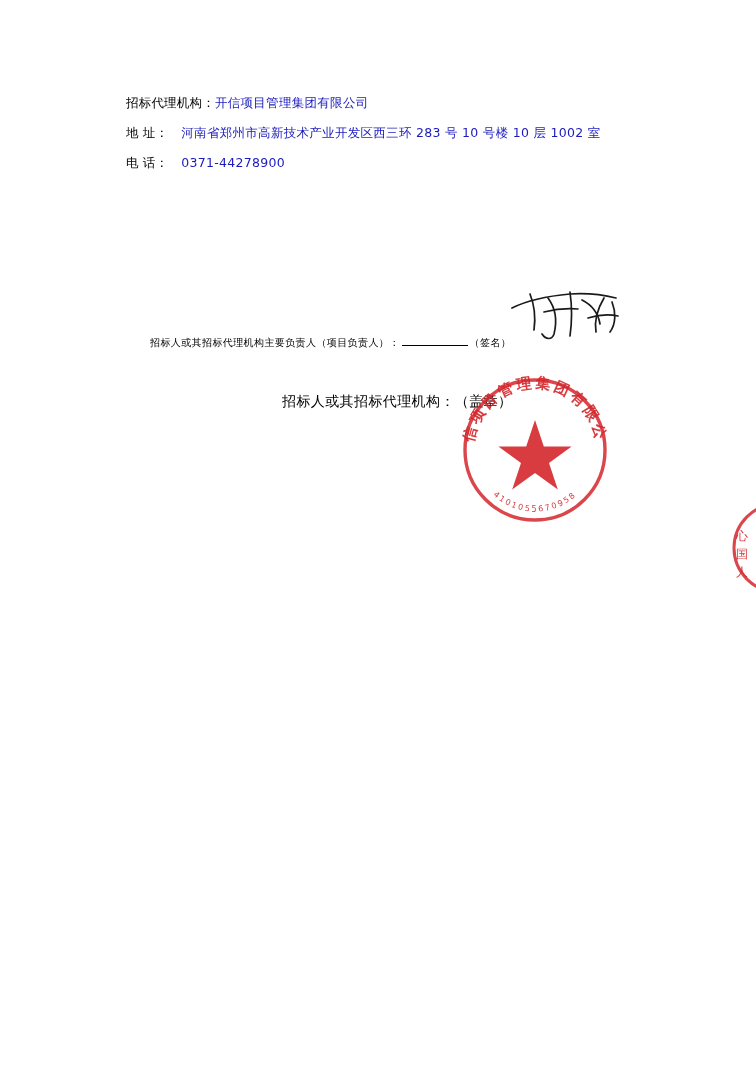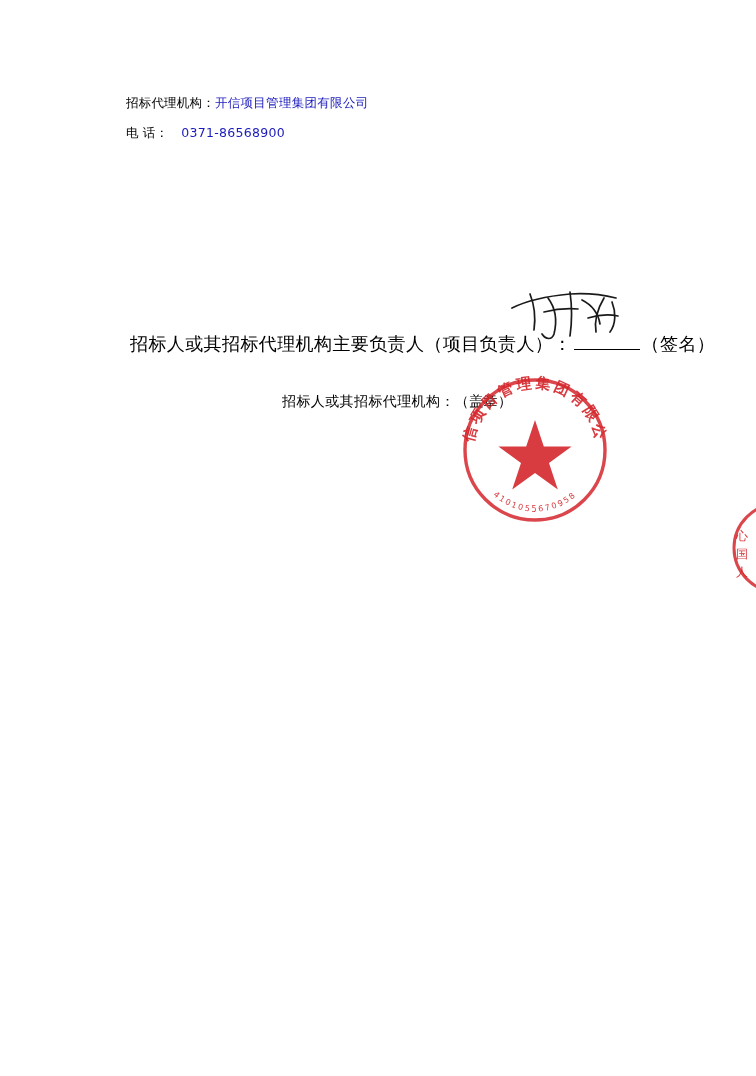--- a/index.html
+++ b/index.html
@@ -47,23 +47,23 @@
     letter-spacing: 0.3px;
   }
   .sp-mid {
     display: inline-block;
     width: 13px;
   }
 
   
   .sig-line-1 {
     position: absolute;
-    left: 130px;
+    left: 150px;
     top: 332px;
-    font-size: 18px;
+    font-size: 10px;
     letter-spacing: 0.4px;
     white-space: nowrap;
   }
   .sig-underline {
     display: inline-block;
     width: 66px;
     border-bottom: 1px solid #000;
     height: 13px;
     vertical-align: baseline;
     margin: 0 2px;
@@ -113,26 +113,31 @@
 
 <div class="page">
 
   <div class="info-block">
 
     <div class="info-row">
       <span class="info-label">招标代理机构：</span>
       <span class="info-value">开信项目管理集团有限公司</span>
     </div>
 
+    <div class="info-row">
+      <span class="info-label">地        址：</span>
+      <span class="sp-mid"></span>
+      <span class="info-value">河南省郑州市高新技术产业开发区西三环 283 号 10 号楼 10 层 1002 室</span>
+    </div>
 
 
     <div class="info-row">
       <span class="info-label">电        话：</span>
       <span class="sp-mid"></span>
-      <span class="info-value">0371-86568900</span>
+      <span class="info-value">0371-44278900</span>
     </div>
 
 
   </div>
 
   <div class="sig-line-1">
     <span>招标人或其招标代理机构主要负责人（项目负责人）：</span><span class="sig-underline"></span><span>（签名）</span>
   </div>
 
   <div class="sig-line-2">

